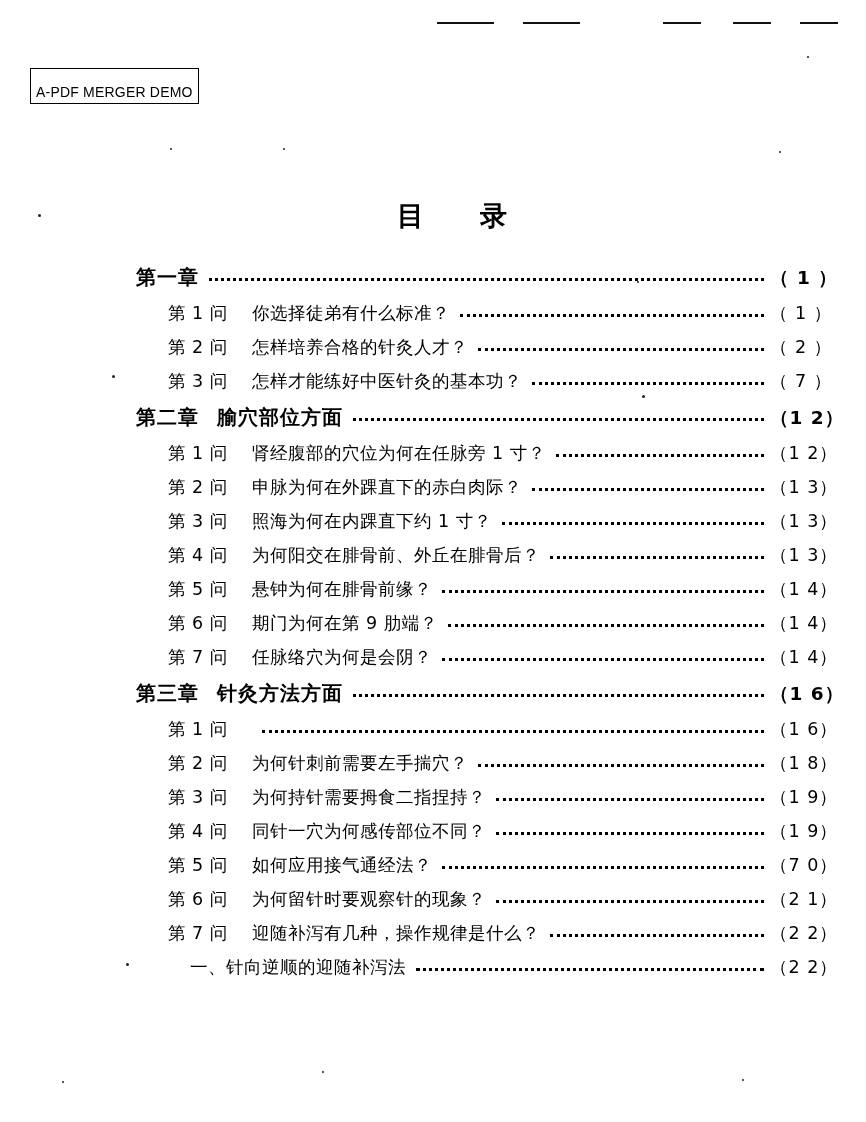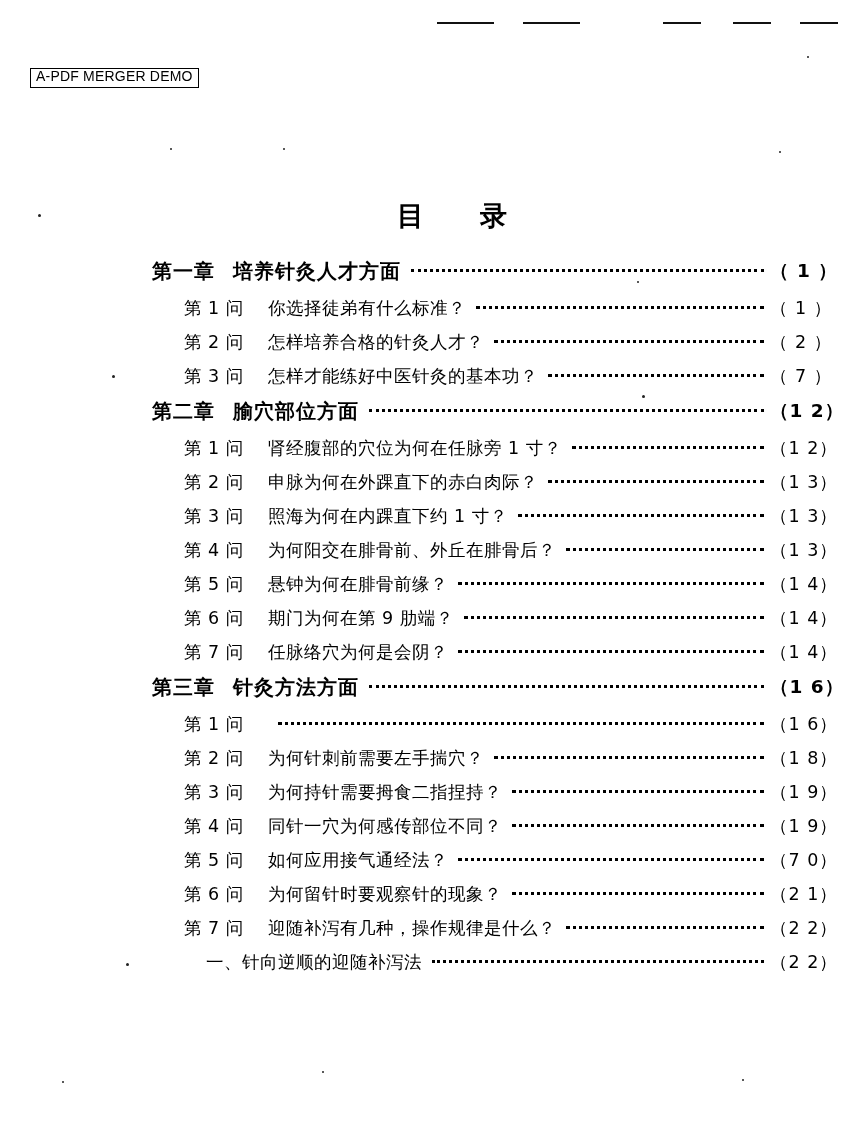--- a/index.html
+++ b/index.html
@@ -29,21 +29,21 @@
     height: 2px;
     background: #111;
   }
 
   
   .watermark {
     position: absolute;
     left: 30px;
     top: 68px;
     border: 1px solid #000;
-    padding: 0 5px 3px 5px;
+    padding: 16px 5px 3px 5px;
     font-family: "Liberation Sans", sans-serif;
     font-size: 14px;
     letter-spacing: 0.2px;
     line-height: 1.1;
     color: #000;
     background: #fff;
   }
 
   
   .doc-title {
@@ -66,24 +66,23 @@
   
   .toc {
     position: absolute;
     left: 0;
     top: 258px;
     width: 866px;
   }
 
   .row {
     display: flex;
-    align-items: flex-start;
+    align-items: center;
     height: 34px;
     font-size: 17.5px;
-    padding-left: 16px;
   }
 
   
   .row.chapter {
     font-weight: bold;
     font-size: 20px;
     height: 38px;
   }
   .row.chapter .indent { width: 136px; }
   .row.chapter .label { letter-spacing: 1px; }
@@ -155,21 +154,20 @@
 <div class="watermark">A-PDF MERGER DEMO</div>
 
 <div class="doc-title">
   <span>目</span><span class="gap"></span><span>录</span>
 </div>
 
 <div class="toc">
     <div class="row chapter">
       <span class="indent"></span>
       <span class="label">第一章</span>
-      <span class="title">培养针灸人才方面</span>
       <span class="leader"></span>
       <span class="page">（ 1 ）</span>
     </div>
     <div class="row item">
       <span class="indent"></span>
       <span class="label">第 1 问</span>
       <span class="title">你选择徒弟有什么标准？</span>
       <span class="leader"></span>
       <span class="page">（ 1 ）</span>
     </div>

